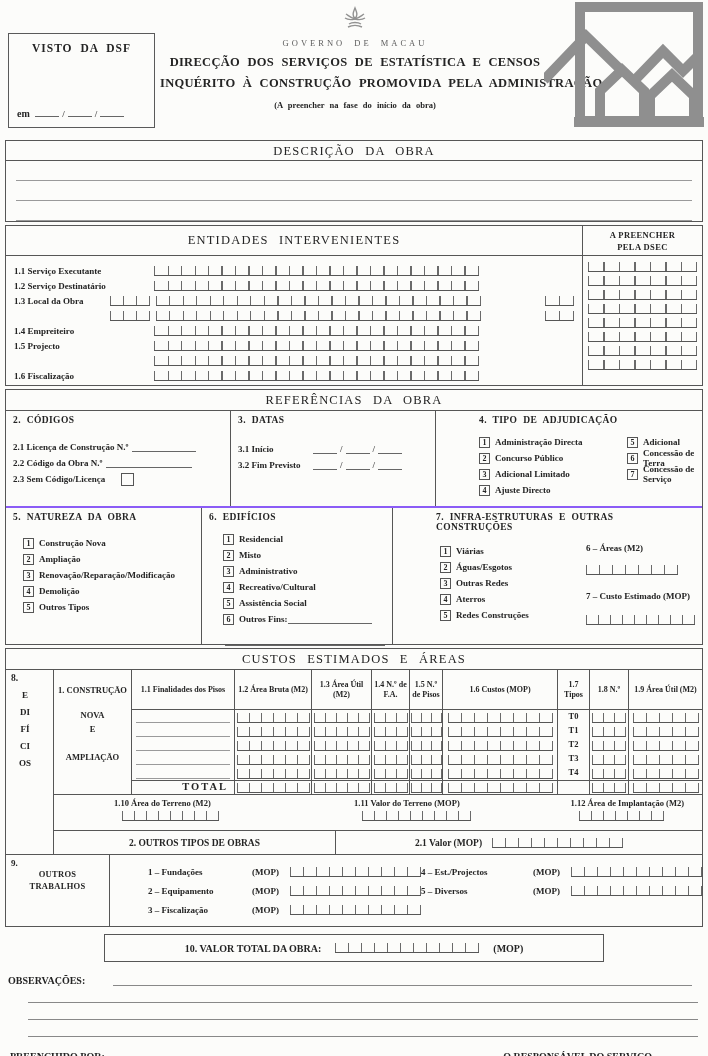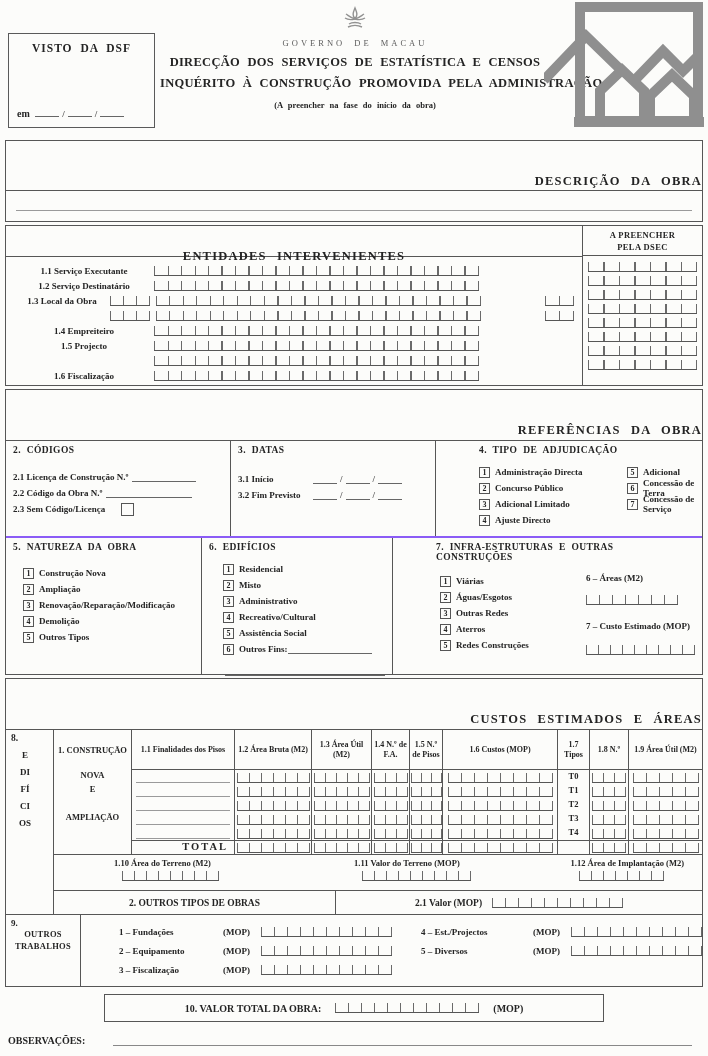--- a/index.html
+++ b/index.html
@@ -4,22 +4,22 @@
 <style>
   * { box-sizing:border-box; margin:0; padding:0; }
   html,body { background:#e8e8e6; }
   .page {
     width:708px; height:1056px; margin:0 auto; position:relative;
     background:#fcfcfa; color:#242424; overflow:hidden;
     font-family:"Liberation Serif", serif;
   }
   
   .lbl  { font-weight:bold; font-size:9.5px; white-space:nowrap; }
-  .sect-title { font-weight:bold; font-size:12.5px; text-align:right;
-                letter-spacing:1.2px; word-spacing:6px;margin-top:30px; }
+  .sect-title { font-weight:normal; font-size:12.5px; text-align:center;
+                letter-spacing:1.2px; word-spacing:6px; }
   .sub-title  { font-weight:bold; font-size:9.5px; letter-spacing:.4px; word-spacing:3px; }
   .comb { height:10px; border-bottom:1px solid #565656;
           background-image:repeating-linear-gradient(to right,#6a6a6a 0,#6a6a6a 1px,transparent 1px,transparent var(--p,14px)); }
   .wl   { height:11px; border-bottom:1px solid #9a9a9a; }
   .bk   { display:inline-block; height:10px; border-bottom:1px solid #666; }
   .nb   { display:inline-block; width:11px; height:11px; border:1px solid #555;
           font-size:8px; line-height:10px; text-align:center; font-weight:bold; flex:none; }
   .cb   { display:inline-block; width:13px; height:13px; border:1px solid #555; }
   .dt   { display:inline-block; width:24px; height:10px; border-bottom:1px solid #666; margin:0 3px; }
   .slash{ font-size:9px; color:#555; }
@@ -44,21 +44,21 @@
   .desc .ln { margin:9px 10px 0 10px; }
   
   .ent { margin-top:3px; display:flex; flex-direction:column; }
   .ent-head { display:flex; height:30px; }
   .ent-head .lt { flex:1; border-bottom:1px solid #565656; display:flex; align-items:center; justify-content:center; }
   .ent-head .rt { width:120px; border-left:1px solid #565656; border-bottom:1px solid #565656;
                   text-align:center; font-weight:bold; font-size:8.5px; line-height:12px; padding-top:3px; letter-spacing:.4px; }
   .ent-body { display:flex; }
   .ent-rows { flex:1; padding:5px 0 4px 8px; }
   .ent-row  { display:flex; align-items:flex-end; height:15px; }
-  .ent-row .lab { width:140px; font-weight:bold; font-size:9px;text-align:center; }
+  .ent-row .lab { width:140px; font-weight:bold; font-size:9px; }
   .ent-row .lab.short { width:96px; }
   .ent-dsec { width:120px; border-left:1px solid #565656; padding:6px 5px 0 5px; }
   .ent-dsec .comb { width:109px; margin-bottom:4px; --p:15.5px; }
   
   .ref { margin-top:3px; }
   .ref .bar { height:21px; border-bottom:1px solid #565656; padding-top:3px; }
   .ref-rowA { display:flex; height:97px; border-bottom:2px solid #8b5cf6; }
   .ref-rowB { display:flex; height:136px; }
   .colc { padding:4px 7px; position:relative; }
   .c1 { width:224px; } .c2 { width:205px; border-left:1px solid #565656; }
@@ -93,21 +93,21 @@
   .tg .comb { margin-top:3px; margin-left:8px; }
   .tg .lbl { font-size:8.5px; }
   .ct-out { border-top:1px solid #565656; height:24px; display:flex; align-items:center; }
   .ct-out .a { width:282px; border-right:1px solid #565656; height:100%; display:flex; align-items:center; justify-content:center; }
   .ct-out .b { flex:1; display:flex; align-items:center; justify-content:center; }
   .sec9 { border-top:1px solid #565656; height:72px; display:flex; }
   .sec9-lab { width:128px; border-right:1px solid #565656; padding:3px 5px; }
   .sec9-lab .st { text-align:center; font-weight:bold; font-size:8.5px; line-height:12px; letter-spacing:.3px; }
   .sec9-body { flex:1; display:flex; padding-top:7px; }
   .s9col { display:flex; flex-direction:column; }
-  .s9a { width:56%; padding-left:38px; } .s9b { flex:1;margin-left:29px; }
+  .s9a { width:56%; padding-left:38px; } .s9b { flex:1; }
   .s9row { display:flex; align-items:center; height:19px; }
   .s9row .l { width:104px; font-weight:bold; font-size:9px; }
   .s9row .u { width:38px; font-weight:bold; font-size:9px; }
   
   .vt { width:500px; margin:7px auto 0 auto; border:1px solid #565656; height:28px;
         display:flex; align-items:center; justify-content:center; gap:14px; }
   
   .obs { margin:12px 8px 0 8px; }
   .obs-l1 { display:flex; align-items:flex-end; }
   .obs .oline { border-bottom:1px solid #888; height:12px; }

